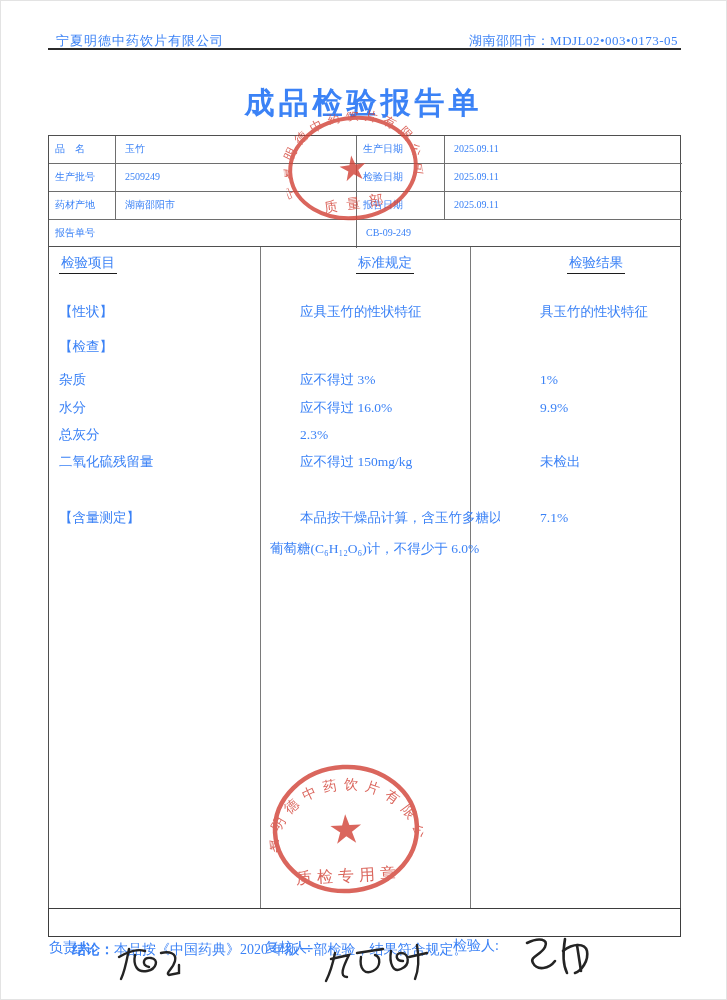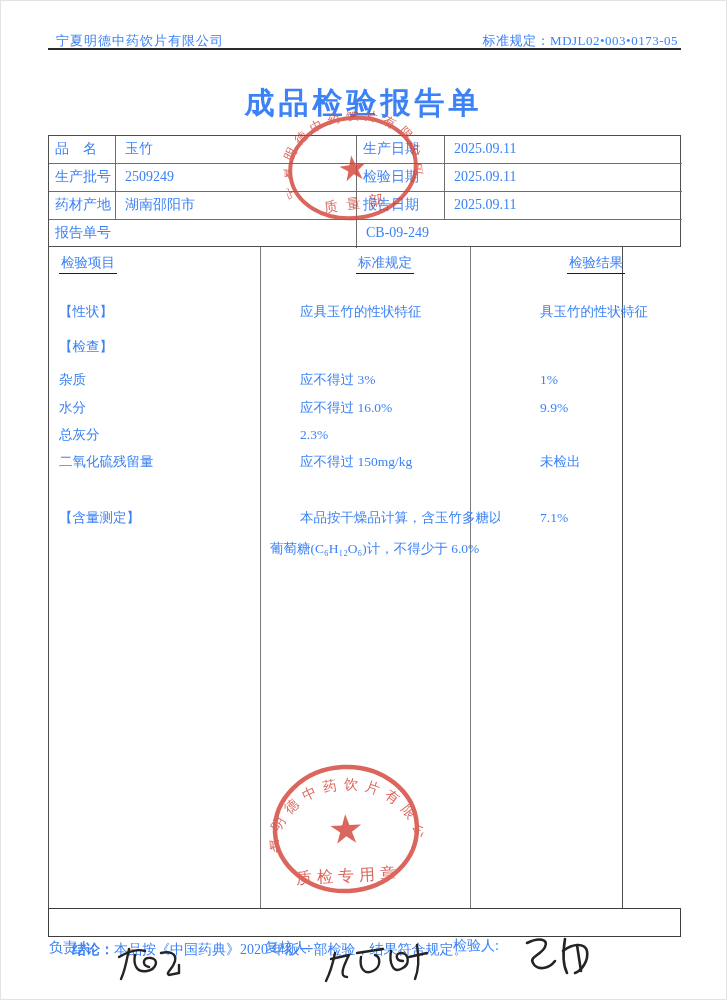--- a/index.html
+++ b/index.html
@@ -15,32 +15,32 @@
   .doccode { position:absolute; right:48px; top:31px; font-size:13px; letter-spacing:.5px; }
   .header-rule { position:absolute; left:47px; top:47px; width:633px; height:2px; background:#2b2b2b; }
   .title { position:absolute; left:0; right:0; top:82px; text-align:center;
            font-size:30px; font-weight:bold; letter-spacing:4px; }
 
   
   .info-table {
     position:absolute; left:47px; top:134px; width:633px; height:112px;
     display:grid; grid-template-columns:67px 241px 88px 237px;
     grid-template-rows:repeat(4,28px);
-    border:1px solid #4f4f4f; font-size:14px;
+    border:1px solid #4f4f4f; font-size:10px;
   }
   .info-table > div { border-right:1px solid #6e6e6e; border-bottom:1px solid #6e6e6e;
     line-height:26px; padding-left:6px; white-space:pre; overflow:hidden; }
   .info-table > div.val { padding-left:9px; }
   .info-table > div.lastcol { border-right:none; }
   .info-table > div.lastrow { border-bottom:none; }
   .span2a { grid-column:1 / 3; }
   .span2b { grid-column:3 / 5; }
 
   
-  .items-table { position:absolute; left:47px; top:245px; width:575px; height:663px;
+  .items-table { position:absolute; left:47px; top:245px; width:633px; height:663px;
     border:1px solid #4f4f4f; font-size:13.5px; }
   .vline { position:absolute; top:0; bottom:0; width:1px; background:#7a7a7a; }
   .vline.v1 { left:211px; } .vline.v2 { left:421px; }
   .items-head { position:absolute; top:7px; left:0; width:100%;
     display:grid; grid-template-columns:211px 210px 212px; }
   .items-head .hc { text-align:center;margin-left:40px; }
   .items-head .hl { text-align:left; padding-left:10px; }
   .items-head span { display:inline-block; border-bottom:1px solid #1c1c1c; padding:0 2px 1px 2px; }
   .item-row { position:absolute; left:0; width:100%;
     display:grid; grid-template-columns:211px 210px 212px; line-height:17px;gap:30px; }
@@ -62,21 +62,21 @@
   .stamp-bottom { left:268px; top:760px; transform:rotate(-3deg); }
   .stamp text { font-family:"Liberation Serif","DejaVu Serif",serif; }
   .stamp .star { font-family:"DejaVu Sans",sans-serif; }
 </style>
 </head>
 <body>
 
 <div class="page">
 
   <div class="company">宁夏明德中药饮片有限公司</div>
-  <div class="doccode"><span>标准规定：</span><span>MDJL02•003•0173-05</span></div>
+  <div class="doccode"><span>湖南邵阳市：</span><span>MDJL02•003•0173-05</span></div>
   <div class="header-rule"></div>
   <div class="title">成品检验报告单</div>
 
   <div class="info-table">
     <div>品　名</div>
     <div class="val">玉竹</div>
     <div>生产日期</div>
     <div class="val lastcol">2025.09.11</div>
 
     <div>生产批号</div>

